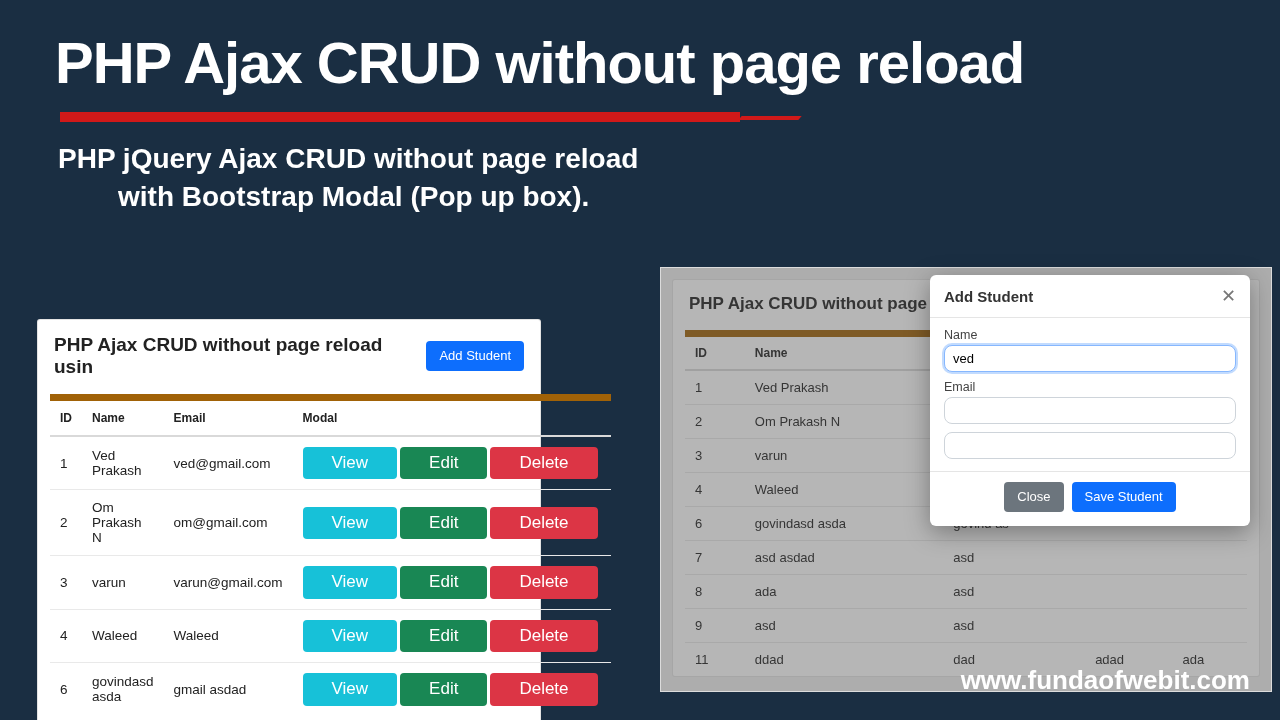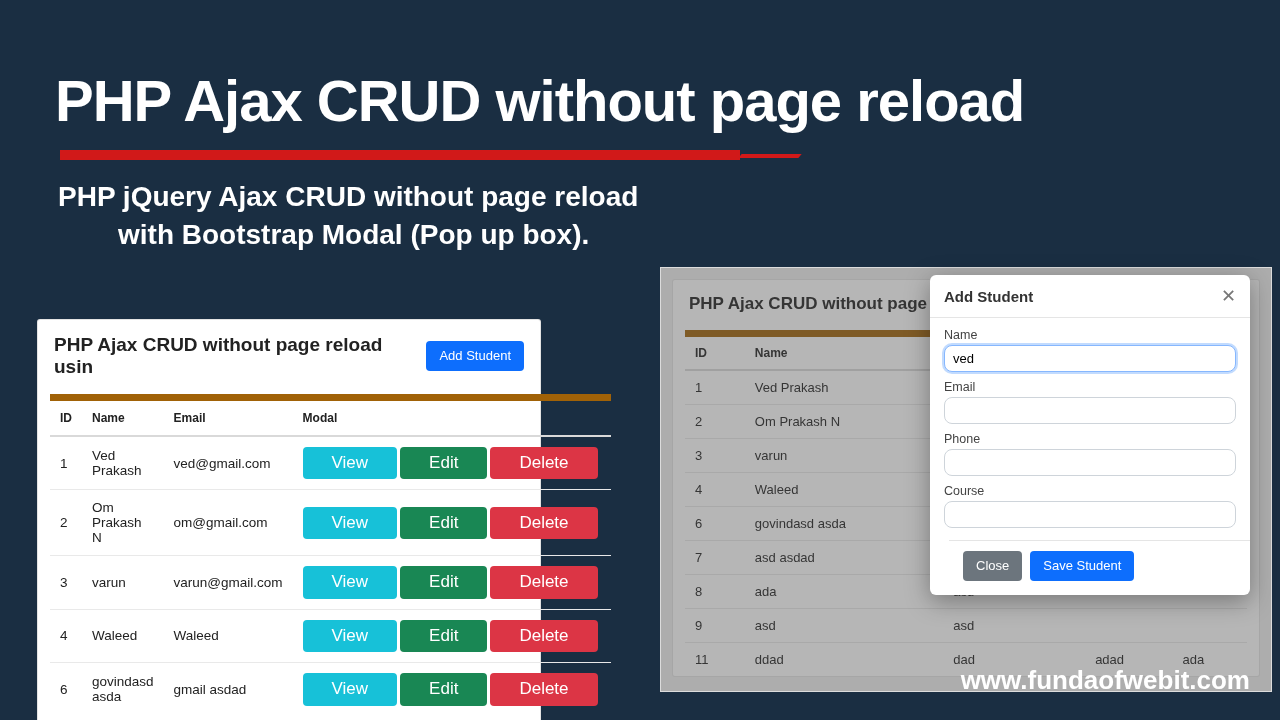--- a/index.html
+++ b/index.html
@@ -6,21 +6,21 @@
   html, body { width: 1280px; height: 720px; overflow: hidden; }
   body {
     background: #1a2e42;
     font-family: Verdana, Geneva, sans-serif;
     position: relative;
     color: #fff;
   }
   .title {
     font-size: 58px;
     font-weight: bold;
-    padding: 67px 0 0 55px;
+    padding: 29px 0 0 55px;
     letter-spacing: -1px;
   }
   .red-rule {
     margin: 16px 0 0 60px;
     width: 680px;
     height: 0;
     border-top: 10px solid #d11919;
     position: relative;
   }
   .red-rule:after {
@@ -153,24 +153,23 @@
     font-size:13px;
     border:1px solid #ced4da;
     border-radius:8px;
     font-family:inherit;
   }
   .form-control.focused {
     border-color:#86b7fe;
     box-shadow:0 0 0 2px rgba(13,110,253,.25);
   }
   .modal-footer {
-    display:flex; justify-content:flex-start; gap:8px;
+    display:flex; justify-content:center; gap:8px;
     padding:10px 14px 14px 14px;
     border-top:1px solid #e5e5e5;
-    margin-left:19px;
   }
 </style>
 </head>
 <body>
 
 <div class="title">PHP Ajax CRUD without page reload</div>
 <div class="red-rule"></div>
 <div class="subtitle">
   <span>PHP jQuery Ajax CRUD without page reload</span>
   <span class="line2">with Bootstrap Modal (Pop up box).</span>
@@ -318,25 +317,20 @@
   <div class="modal-body">
     <div class="form-group">
       <label>Name</label>
       <input class="form-control focused" value="ved" style="">
     </div>
     <div class="form-group">
       <label>Email</label>
       <input class="form-control" value="" style="">
     </div>
     <div class="form-group">
-      <label>Phone</label>
-      <input class="form-control" value="" style="">
-    </div>
-    <div class="form-group">
-      <label>Course</label>
       <input class="form-control" value="" style="">
     </div>
   </div>
   <div class="modal-footer">
     <button class="btn btn-secondary">Close</button>
     <button class="btn btn-primary">Save Student</button>
   </div>
 </div>
 
 <div class="footer-url">www.fundaofwebit.com</div>

